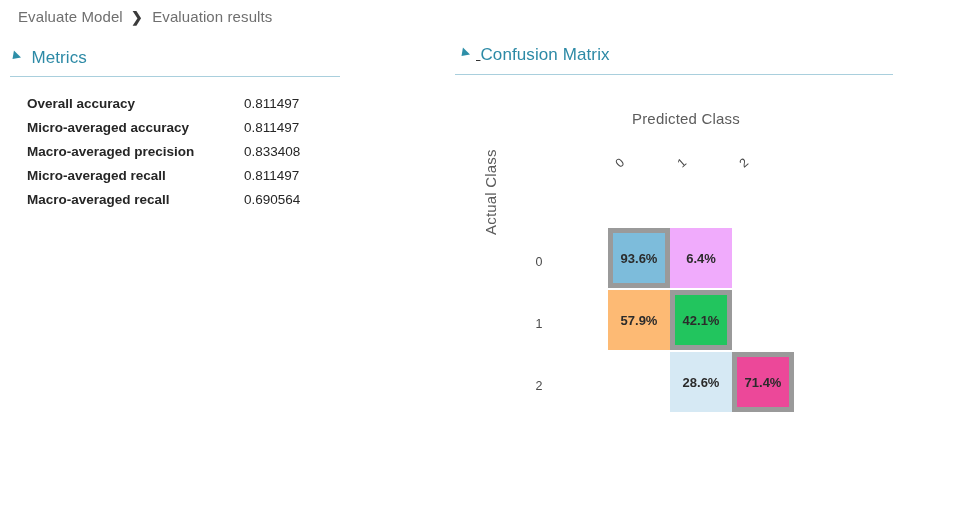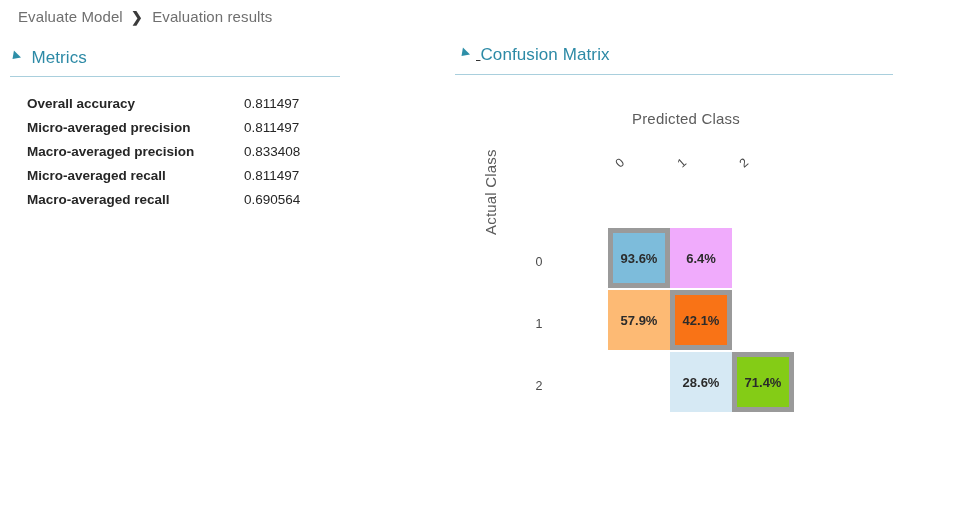--- a/index.html
+++ b/index.html
@@ -168,21 +168,21 @@
   <span class="title">Metrics</span>
 </div>
 <div class="section-rule" style="left: 10px; top: 76px; width: 330px; background: rgb(169, 207, 221);"></div>
 
 <div class="metrics">
   <div class="metric-row">
     <span class="metric-label">Overall accuracy</span>
     <span class="metric-value">0.811497</span>
   </div>
   <div class="metric-row">
-    <span class="metric-label">Micro-averaged precision</span>
+    <span class="metric-label">Micro-averaged accuracy</span>
     <span class="metric-value">0.811497</span>
   </div>
   <div class="metric-row">
     <span class="metric-label">Macro-averaged precision</span>
     <span class="metric-value">0.833408</span>
   </div>
   <div class="metric-row">
     <span class="metric-label">Micro-averaged recall</span>
     <span class="metric-value">0.811497</span>
   </div>
@@ -208,18 +208,18 @@
   <div class="cm-col-label" style="left:273px;">2</div>
 
   <div class="cm-row-label" style="top:175px;">0</div>
   <div class="cm-row-label" style="top:237px;">1</div>
   <div class="cm-row-label" style="top:299px;">2</div>
 
   <div class="cm-cell diag" id="cell-0" style="left: 145px; top: 148px; background-color: rgb(125, 188, 219); border-color: rgb(154, 154, 154);">93.6%</div>
   <div class="cm-cell" id="cell-1" style="left: 207px; top: 148px; background-color: #f0abfc;">6.4%</div>
 
   <div class="cm-cell" id="cell-2" style="left: 145px; top: 210px; background-color: #fdba74;">57.9%</div>
-  <div class="cm-cell diag" id="cell-3" style="left: 207px; top: 210px; background-color: #f97316; border-color: rgb(154, 154, 154);">42.1%</div>
+  <div class="cm-cell diag" id="cell-3" style="left: 207px; top: 210px; background-color: #22c55e; border-color: rgb(154, 154, 154);">42.1%</div>
 
   <div class="cm-cell" id="cell-4" style="left: 207px; top: 272px; background-color: rgb(214, 233, 244);">28.6%</div>
-  <div class="cm-cell diag" id="cell-5" style="left: 269px; top: 272px; background-color: #84cc16; border-color: rgb(154, 154, 154);">71.4%</div>
+  <div class="cm-cell diag" id="cell-5" style="left: 269px; top: 272px; background-color: #ec4899; border-color: rgb(154, 154, 154);">71.4%</div>
 
 </div>
 
 </body></html>

